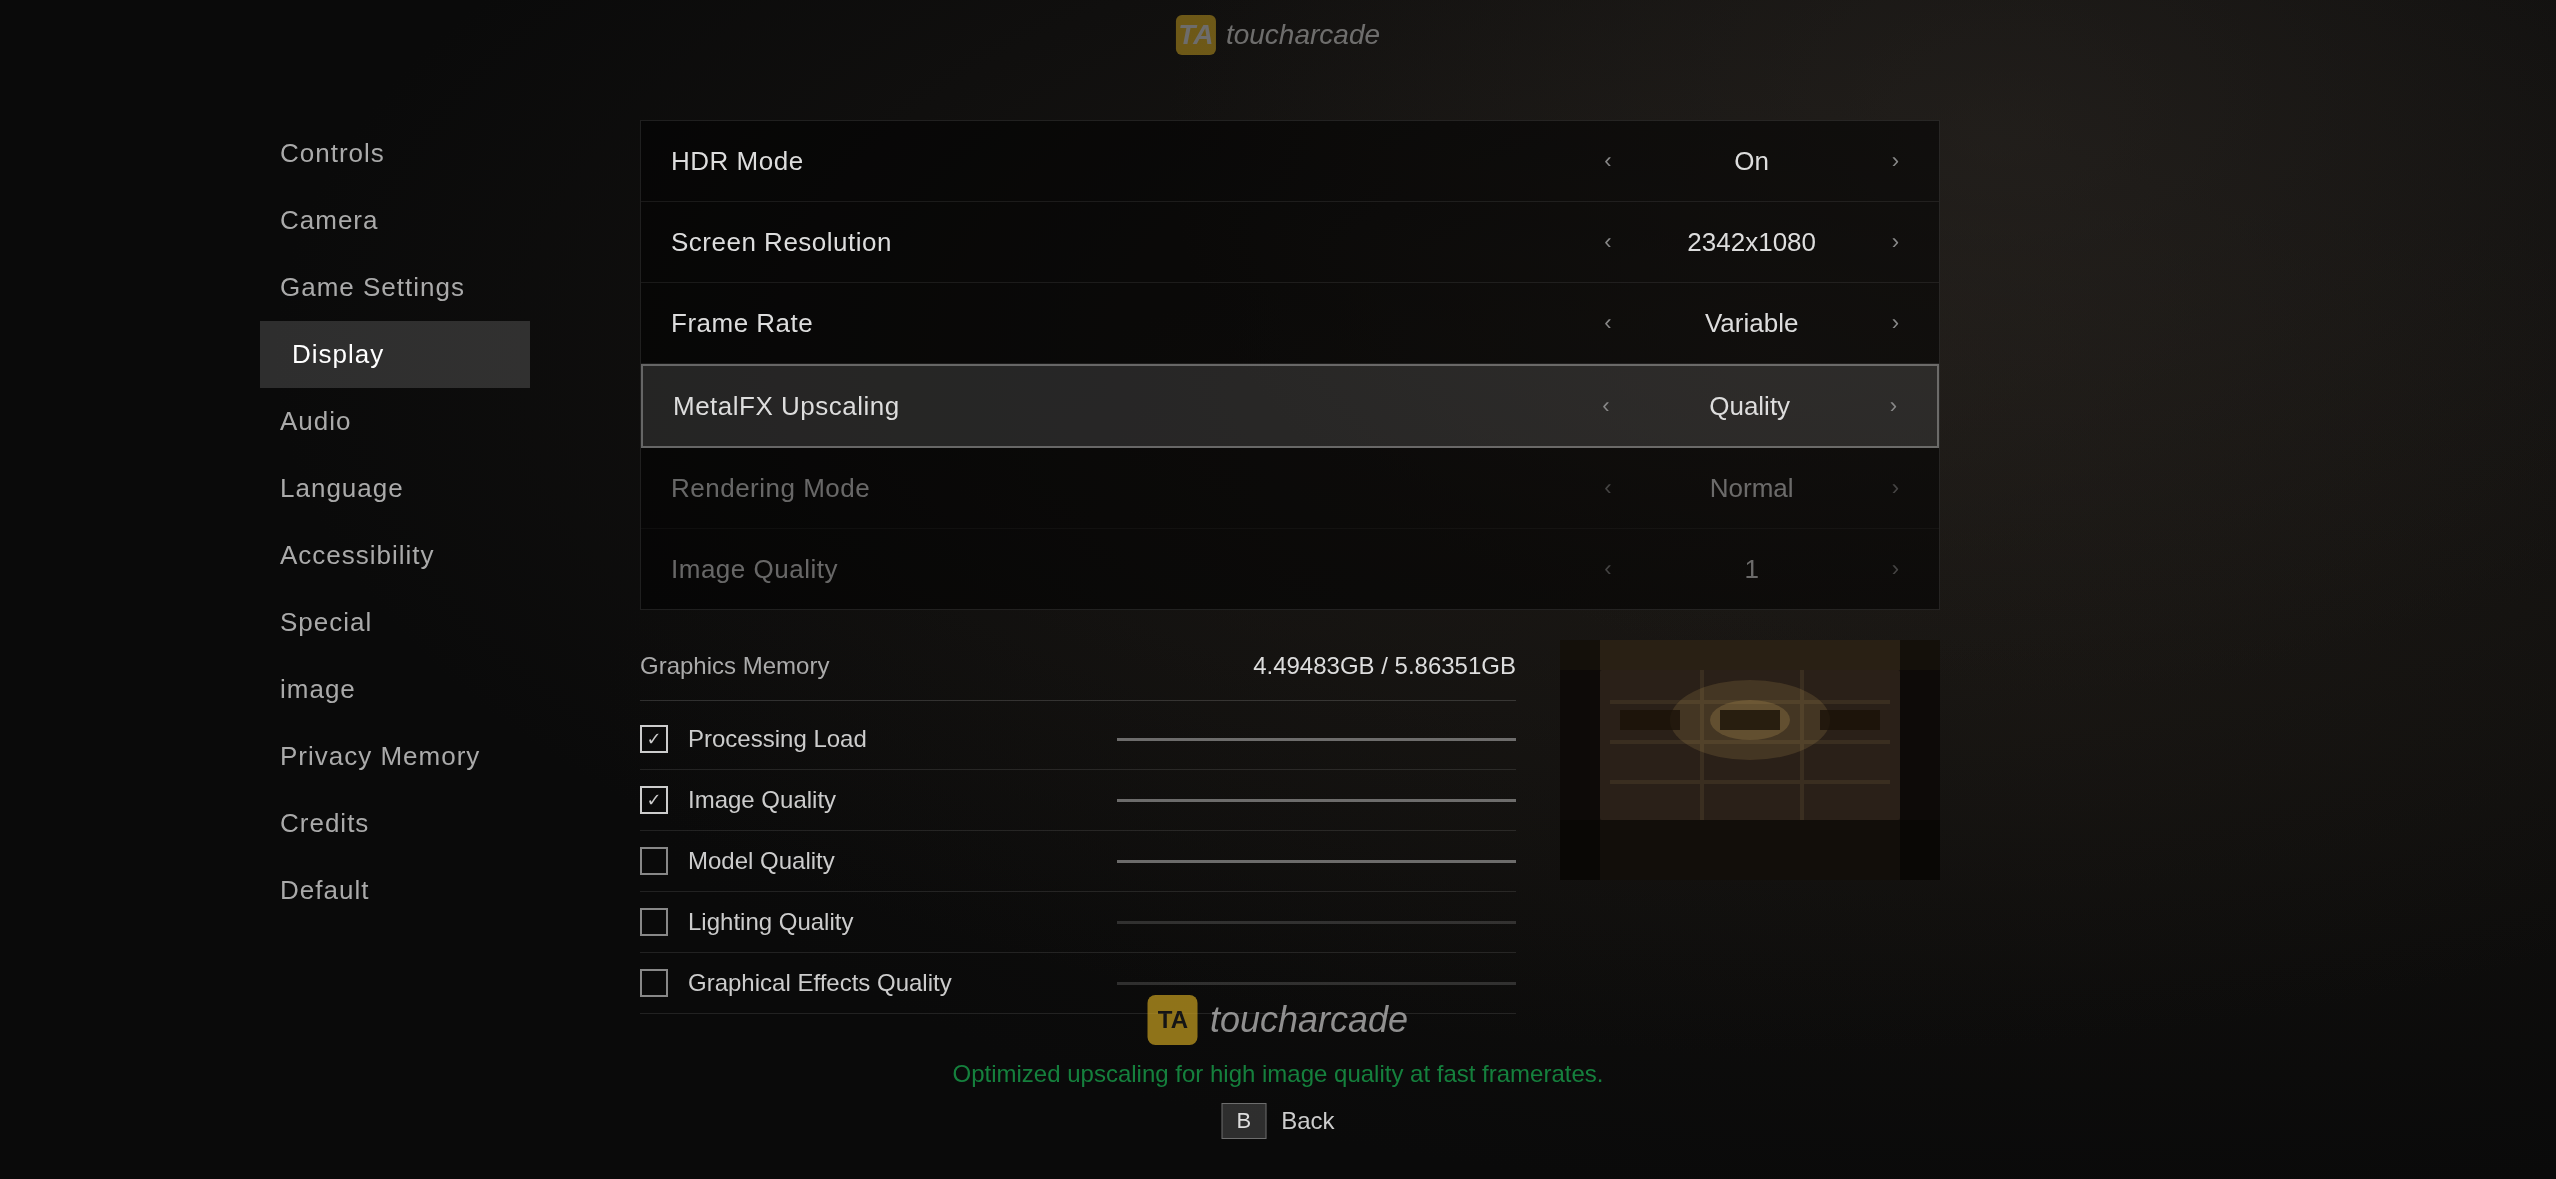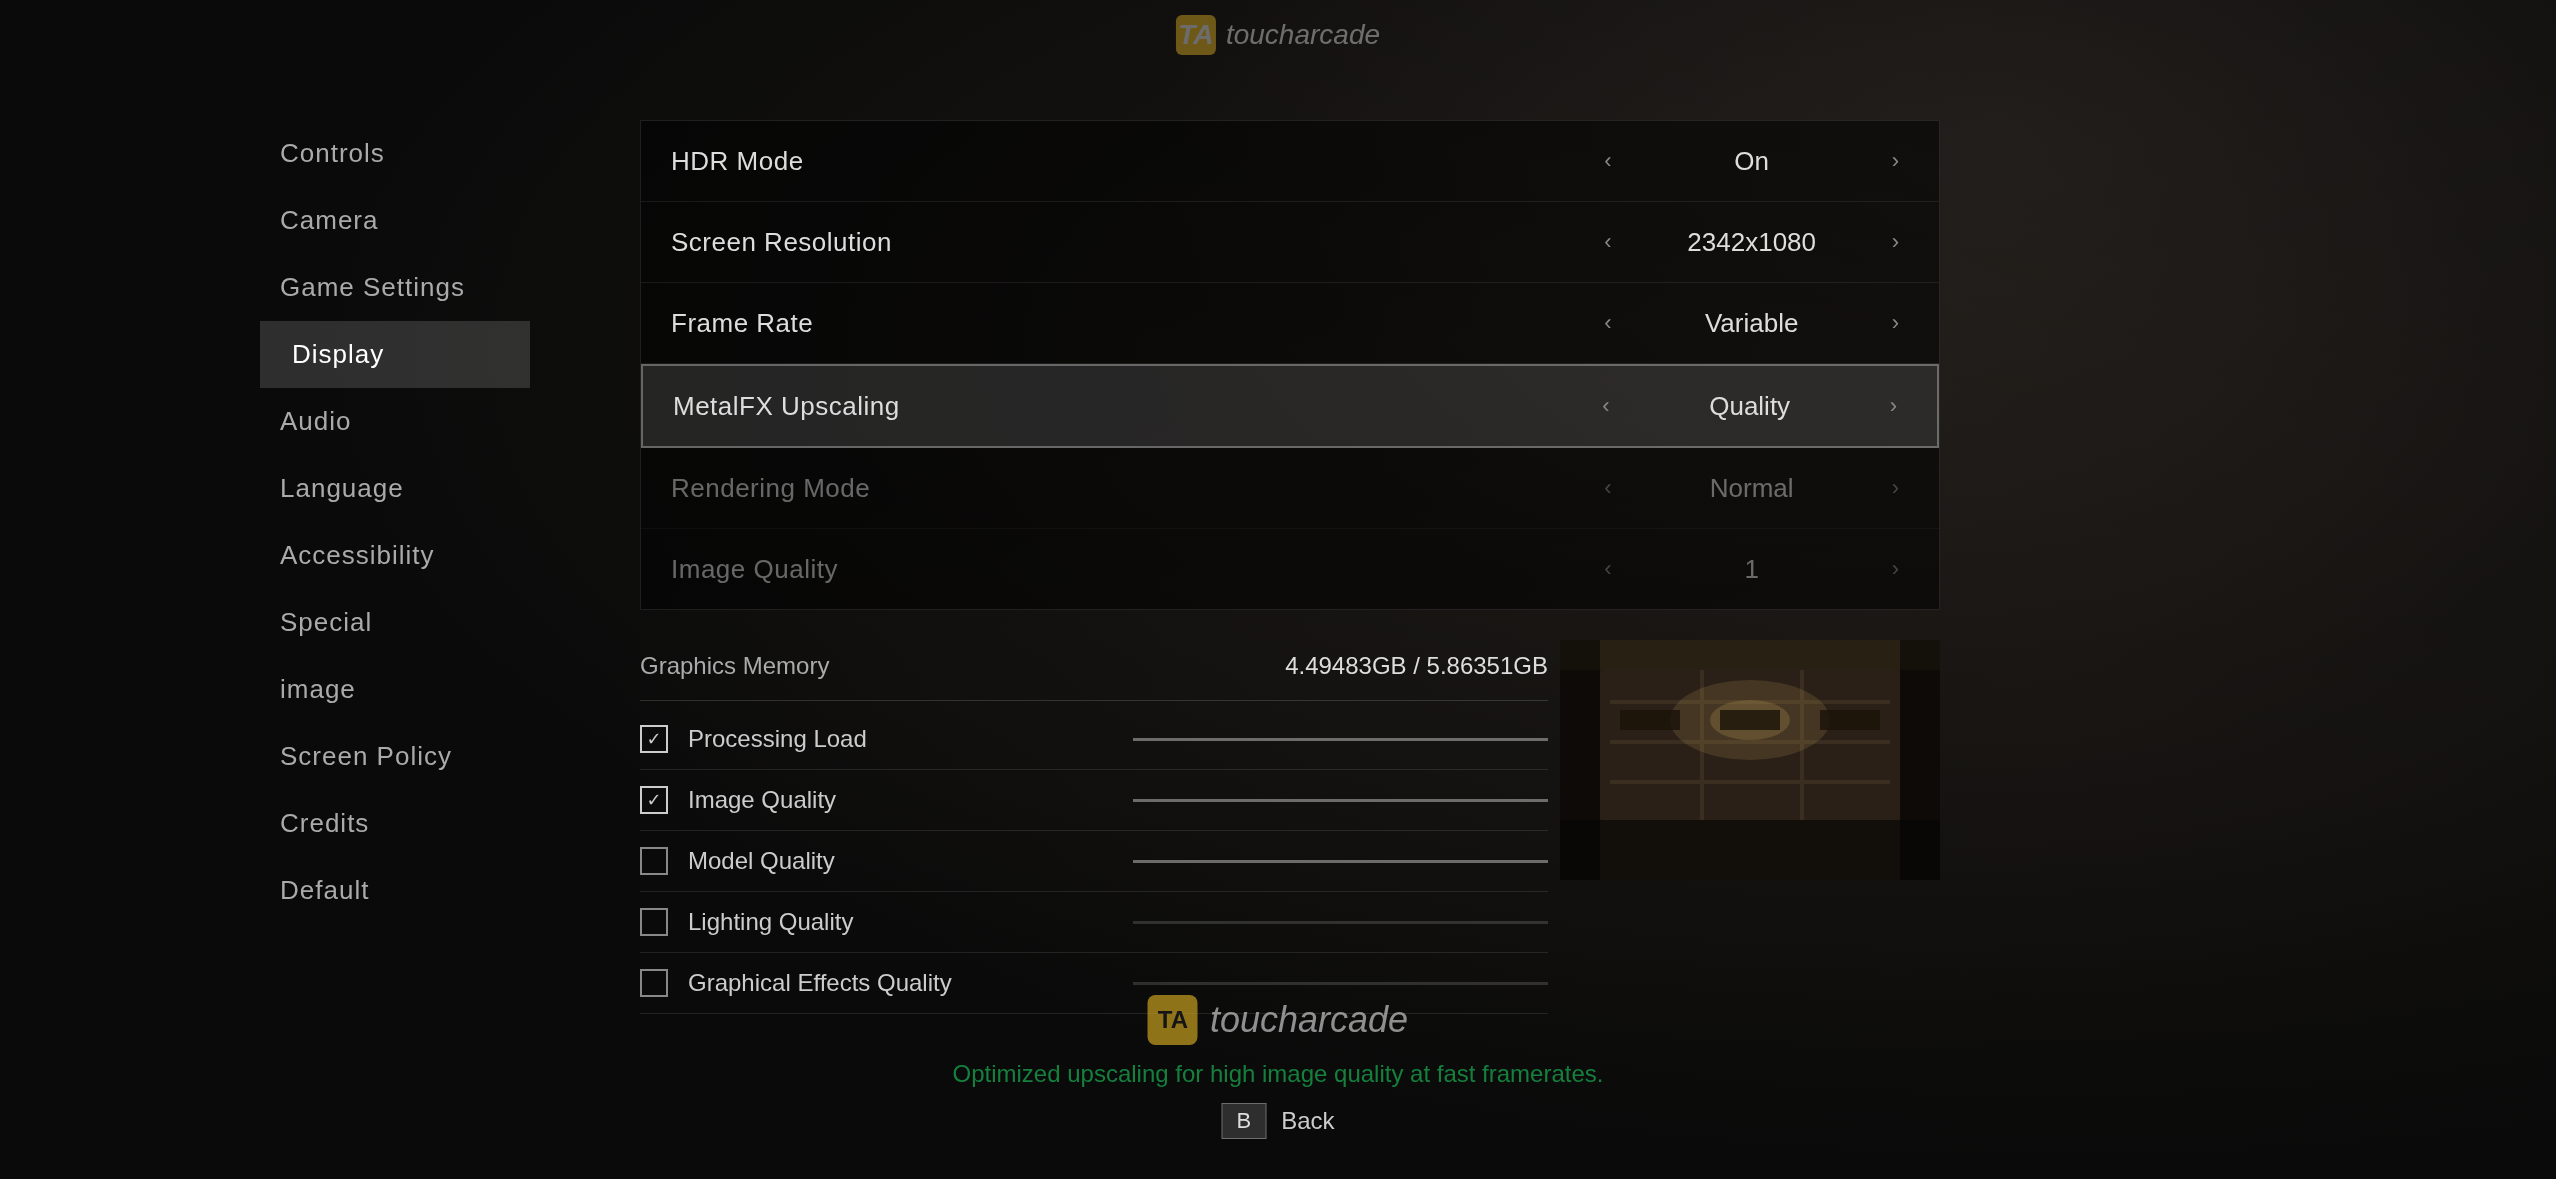--- a/index.html
+++ b/index.html
@@ -175,21 +175,21 @@
     .setting-value {
       font-size: 26px;
       color: #dddddd;
       min-width: 220px;
       text-align: center;
     }
 
     
     .bottom-section {
       display: flex;
-      gap: 12px;
+      gap: 44px;
       max-width: 1300px;
     }
 
     .checkboxes-panel {
       flex: 1;
       display: flex;
       flex-direction: column;
       gap: 0;
     }
 
@@ -357,21 +357,21 @@
 
       <div class="nav-item">Controls</div>
       <div class="nav-item">Camera</div>
       <div class="nav-item">Game Settings</div>
       <div class="nav-item active">Display</div>
       <div class="nav-item">Audio</div>
       <div class="nav-item">Language</div>
       <div class="nav-item">Accessibility</div>
       <div class="nav-item">Special</div>
       <div class="nav-item">image</div>
-      <div class="nav-item">Screen Policy</div>
+      <div class="nav-item">Privacy Memory</div>
       <div class="nav-item">Credits</div>
       <div class="nav-item">Default</div>
     </div>
 
     <div class="settings-panel">
 
       <div class="settings-list">
 
         <div class="setting-row">
           <span class="setting-label">HDR Mode</span>

